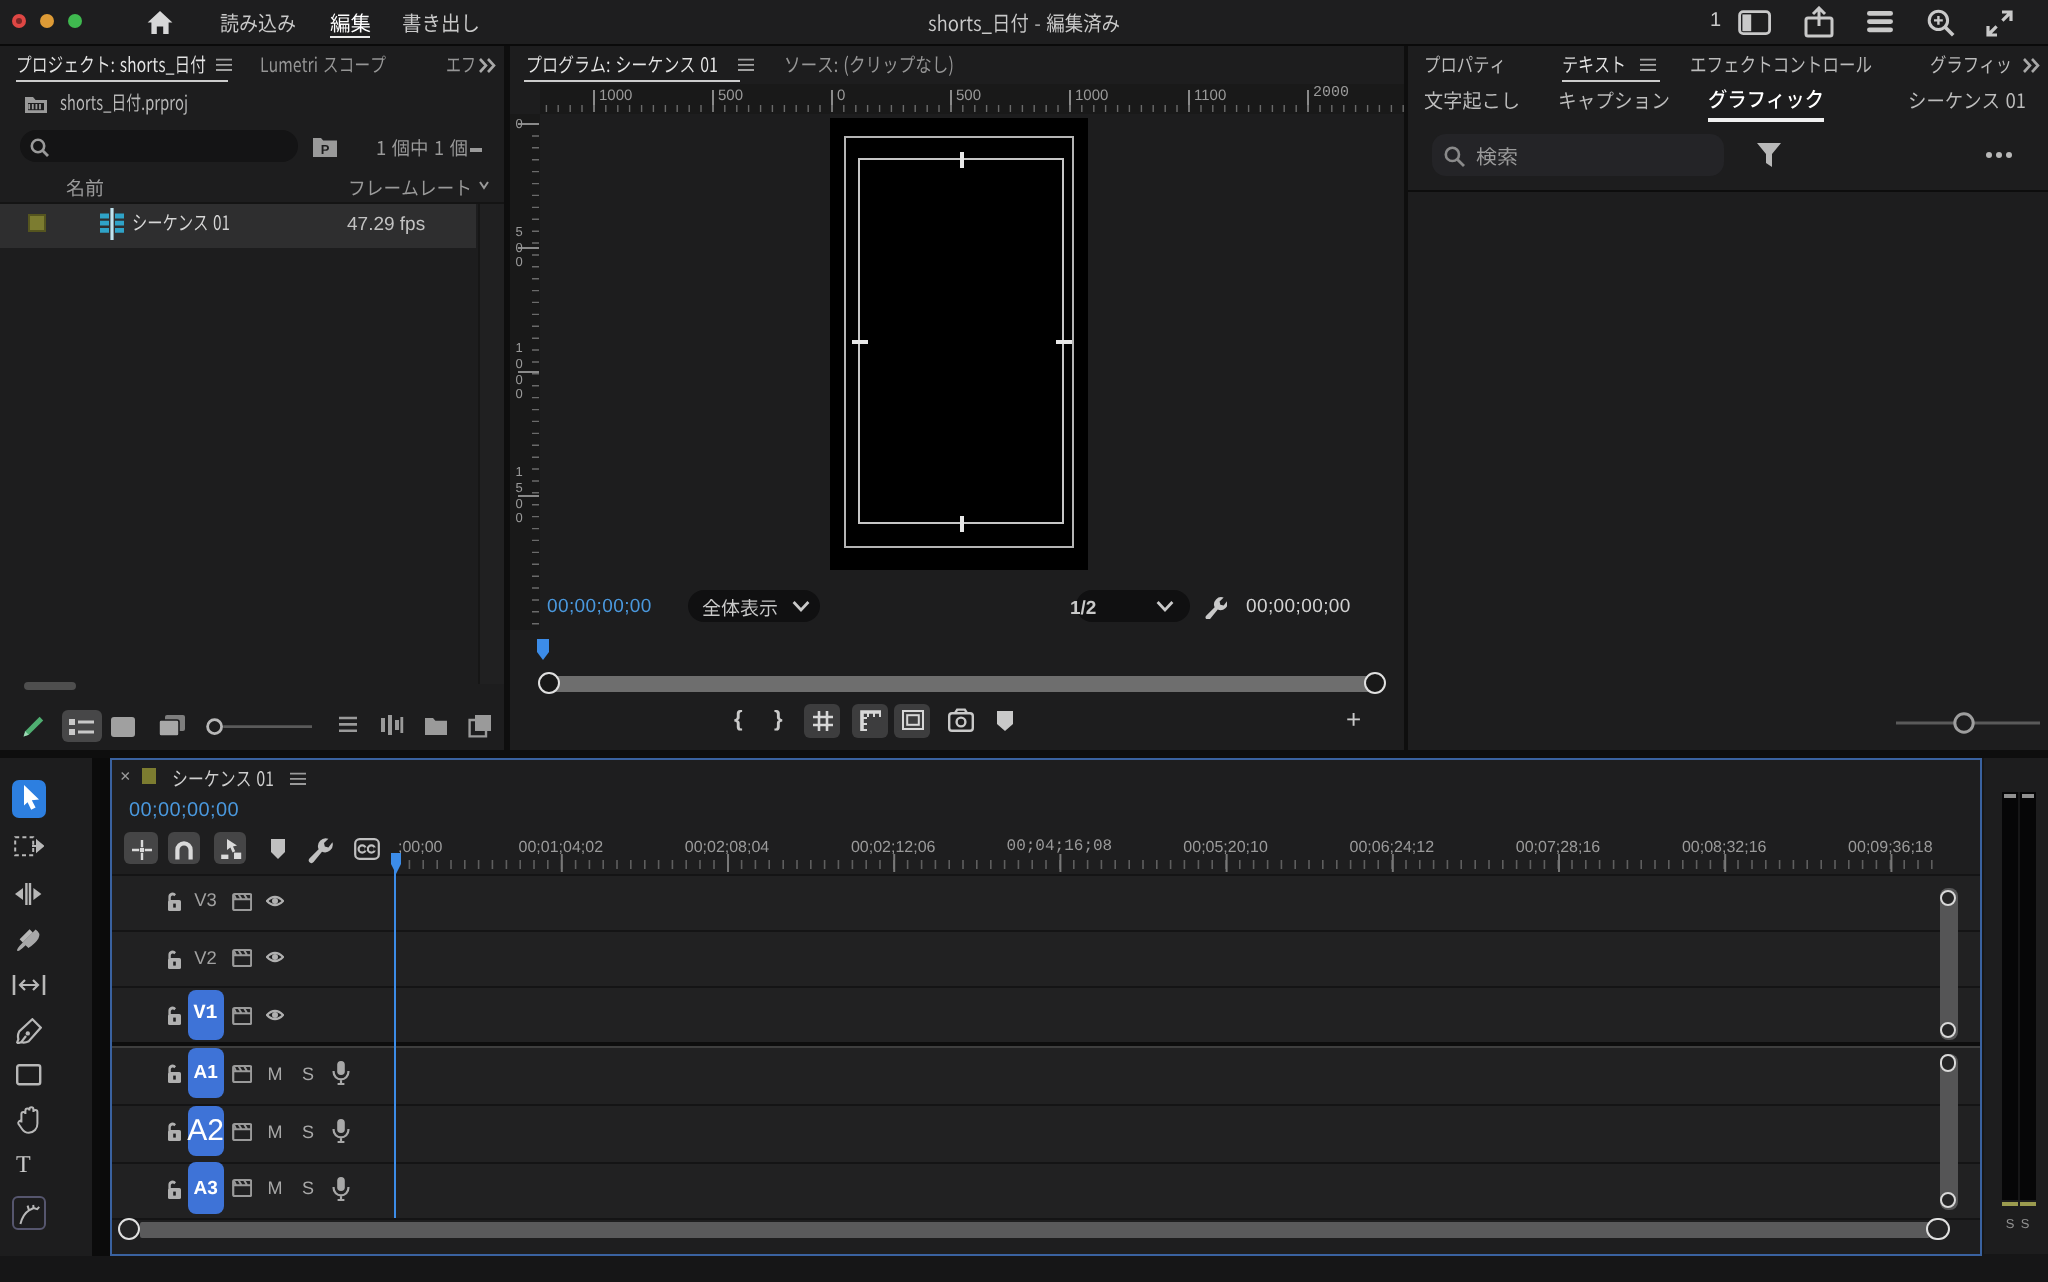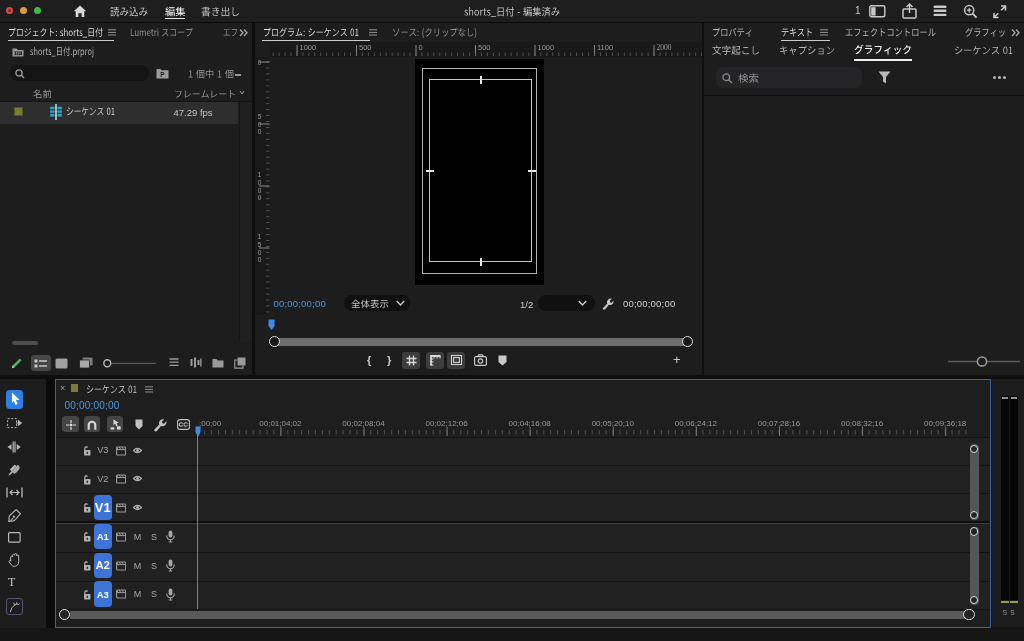--- a/index.html
+++ b/index.html
@@ -179,21 +179,21 @@
     <path d="M339.5 3 V14" stroke="#8a8a8a" stroke-width="1"></path>
     <path d="M399.0 3 V14" stroke="#8a8a8a" stroke-width="1"></path>
     <path d="M0.3 10.5 V14 M6.3 10.5 V14 M12.2 10.5 V14 M18.2 10.5 V14 M24.1 10.5 V14 M30.1 10.5 V14 M36.0 10.5 V14 M42.0 10.5 V14 M47.9 10.5 V14 M53.9 10.5 V14 M59.8 10.5 V14 M65.8 10.5 V14 M71.7 10.5 V14 M77.7 10.5 V14 M83.6 10.5 V14 M89.6 10.5 V14 M95.5 10.5 V14 M101.5 10.5 V14 M107.4 10.5 V14 M113.4 10.5 V14 M119.3 10.5 V14 M125.3 10.5 V14 M131.2 10.5 V14 M137.2 10.5 V14 M143.1 10.5 V14 M149.1 10.5 V14 M155.0 10.5 V14 M161.0 10.5 V14 M166.9 10.5 V14 M172.9 10.5 V14 M178.8 10.5 V14 M184.8 10.5 V14 M190.7 10.5 V14 M196.7 10.5 V14 M202.6 10.5 V14 M208.6 10.5 V14 M214.5 10.5 V14 M220.5 10.5 V14 M226.4 10.5 V14 M232.4 10.5 V14 M238.3 10.5 V14 M244.3 10.5 V14 M250.2 10.5 V14 M256.2 10.5 V14 M262.1 10.5 V14 M268.1 10.5 V14 M274.0 10.5 V14 M280.0 10.5 V14 M285.9 10.5 V14 M291.9 10.5 V14 M297.8 10.5 V14 M303.8 10.5 V14 M309.7 10.5 V14 M315.7 10.5 V14 M321.6 10.5 V14 M327.6 10.5 V14 M333.5 10.5 V14 M339.5 10.5 V14 M345.5 10.5 V14 M351.4 10.5 V14 M357.4 10.5 V14 M363.3 10.5 V14 M369.3 10.5 V14 M375.2 10.5 V14 M381.2 10.5 V14 M387.1 10.5 V14 M393.1 10.5 V14 M399.0 10.5 V14 M405.0 10.5 V14 M410.9 10.5 V14 M416.9 10.5 V14 M422.8 10.5 V14 M428.8 10.5 V14 M434.7 10.5 V14 M440.7 10.5 V14 M446.6 10.5 V14" stroke="#6a6a6a" stroke-width="0.7"></path>
   </svg>
 <div style="position:absolute;left:299.5px;top:43px;font-family:'Liberation Sans',sans-serif;font-size:7.5px;line-height:9.5px;color:#9a9a9a;font-weight:400;white-space:nowrap">1000</div>
 <div style="position:absolute;left:359.0px;top:43px;font-family:'Liberation Sans',sans-serif;font-size:7.5px;line-height:9.5px;color:#9a9a9a;font-weight:400;white-space:nowrap">500</div>
 <div style="position:absolute;left:418.5px;top:43px;font-family:'Liberation Sans',sans-serif;font-size:7.5px;line-height:9.5px;color:#9a9a9a;font-weight:400;white-space:nowrap">0</div>
 <div style="position:absolute;left:478.0px;top:43px;font-family:'Liberation Sans',sans-serif;font-size:7.5px;line-height:9.5px;color:#9a9a9a;font-weight:400;white-space:nowrap">500</div>
 <div style="position:absolute;left:537.5px;top:43px;font-family:'Liberation Sans',sans-serif;font-size:7.5px;line-height:9.5px;color:#9a9a9a;font-weight:400;white-space:nowrap">1000</div>
 <div style="position:absolute;left:597.0px;top:43px;font-family:'Liberation Sans',sans-serif;font-size:7.5px;line-height:9.5px;color:#9a9a9a;font-weight:400;white-space:nowrap">1100</div>
-<div style="position:absolute;left:656.5px;top:43px;font-family:Liberation Serif, serif;font-size:7.5px;line-height:9.5px;color:#9a9a9a;font-weight:400;white-space:nowrap">2000</div>
+<div style="position:absolute;left:656.5px;top:43px;font-family:Liberation Mono, monospace;font-size:7.5px;line-height:9.5px;color:#9a9a9a;font-weight:400;white-space:nowrap">2000</div>
 <svg style="position:absolute;left:255px;top:57px;" width="15" height="258" viewBox="0 0 15 258">
     <path d="M11 5.0 H14.5 M11 11.0 H14.5 M11 16.9 H14.5 M11 22.9 H14.5 M11 28.8 H14.5 M11 34.8 H14.5 M11 40.7 H14.5 M11 46.7 H14.5 M11 52.6 H14.5 M11 58.6 H14.5 M11 64.5 H14.5 M11 70.5 H14.5 M11 76.4 H14.5 M11 82.4 H14.5 M11 88.3 H14.5 M11 94.2 H14.5 M11 100.2 H14.5 M11 106.1 H14.5 M11 112.1 H14.5 M11 118.0 H14.5 M11 124.0 H14.5 M11 129.9 H14.5 M11 135.9 H14.5 M11 141.8 H14.5 M11 147.8 H14.5 M11 153.7 H14.5 M11 159.7 H14.5 M11 165.6 H14.5 M11 171.6 H14.5 M11 177.5 H14.5 M11 183.5 H14.5 M11 189.4 H14.5 M11 195.4 H14.5 M11 201.3 H14.5 M11 207.3 H14.5 M11 213.2 H14.5 M11 219.2 H14.5 M11 225.1 H14.5 M11 231.1 H14.5 M11 237.0 H14.5 M11 243.0 H14.5 M11 248.9 H14.5 M11 254.9 H14.5" stroke="#6a6a6a" stroke-width="0.7"></path>
     <path d="M4 5.0 H14.5" stroke="#8a8a8a" stroke-width="1"></path>
     <path d="M4 67.0 H14.5" stroke="#8a8a8a" stroke-width="1"></path>
     <path d="M4 129.0 H14.5" stroke="#8a8a8a" stroke-width="1"></path>
     <path d="M4 191.0 H14.5" stroke="#8a8a8a" stroke-width="1"></path>
   </svg>
 <div style="position:absolute;left:257.8px;top:58.6px;font-family:'Liberation Sans',sans-serif;font-size:6.5px;line-height:8.5px;color:#9a9a9a;font-weight:400;white-space:nowrap">0</div>
 <div style="position:absolute;left:257.8px;top:112.8px;font-family:'Liberation Sans',sans-serif;font-size:6.5px;line-height:8.5px;color:#9a9a9a;font-weight:400;white-space:nowrap">5</div>
 <div style="position:absolute;left:257.8px;top:120.6px;font-family:'Liberation Sans',sans-serif;font-size:6.5px;line-height:8.5px;color:#9a9a9a;font-weight:400;white-space:nowrap">0</div>
@@ -216,21 +216,21 @@
 <div style="position:absolute;left:528px;top:169.5px;width:8px;height:2px;background:#e8e8e8;"></div>
 <div style="position:absolute;left:273.5px;top:297.5px;font-family:'Liberation Sans',sans-serif;font-size:9.5px;line-height:11.5px;color:#4a98dd;font-weight:400;letter-spacing:0.2px;white-space:nowrap">00;00;00;00</div>
 <div style="position:absolute;left:343.5px;top:295px;width:66px;height:16px;background:#101011;border-radius:8px;"></div>
 <svg style="position:absolute;left:351.0px;top:298.0px;overflow:visible" width="39" height="13">
     <path transform="translate(0,9.5) scale(1.0000,1)" d="M4.7 -7.3C5.6 -6.1 7.2 -4.7 8.7 -3.8C8.8 -4 9 -4.3 9.2 -4.5C7.7 -5.2 6 -6.6 5 -8H4.3C3.6 -6.8 2 -5.2 0.4 -4.3C0.5 -4.2 0.7 -3.9 0.8 -3.8C2.4 -4.7 3.9 -6.1 4.7 -7.3ZM0.7 -0.2V0.5H8.8V-0.2H5.1V-1.7H8V-2.4H5.1V-3.8H7.6V-4.5H1.9V-3.8H4.4V-2.4H1.5V-1.7H4.4V-0.2Z M11.9 -7.9C11.4 -6.5 10.6 -5.1 9.8 -4.2C9.9 -4 10.1 -3.6 10.2 -3.4C10.5 -3.8 10.8 -4.1 11 -4.6V0.7H11.7V-5.7C12 -6.4 12.3 -7.1 12.5 -7.8ZM13.5 -1.7V-1H15V0.7H15.7V-1H17.2V-1.7H15.7V-4.9C16.3 -3.3 17.2 -1.7 18.2 -0.8C18.3 -1 18.6 -1.2 18.7 -1.4C17.7 -2.2 16.7 -3.8 16.2 -5.4H18.6V-6.1H15.7V-8H15V-6.1H12.3V-5.4H14.6C14 -3.8 13 -2.1 12 -1.3C12.1 -1.2 12.4 -0.9 12.5 -0.8C13.5 -1.7 14.4 -3.2 15 -4.9V-1.7Z M20.3 0.1 20.6 0.8C21.7 0.5 23.3 0.1 24.8 -0.3L24.7 -1L22.4 -0.4V-2.5C22.9 -2.9 23.4 -3.3 23.8 -3.7C24.5 -1.5 25.7 0 27.7 0.7C27.8 0.5 28 0.2 28.2 0.1C27.1 -0.2 26.3 -0.8 25.6 -1.6C26.3 -1.9 27 -2.5 27.6 -3L27.1 -3.4C26.6 -3 25.9 -2.4 25.3 -2C24.9 -2.5 24.7 -3.1 24.5 -3.7H27.9V-4.3H24.1V-5.2H27.2V-5.8H24.1V-6.6H27.6V-7.2H24.1V-8H23.4V-7.2H19.9V-6.6H23.4V-5.8H20.4V-5.2H23.4V-4.3H19.6V-3.7H22.9C22 -2.9 20.5 -2.2 19.3 -1.9C19.4 -1.7 19.6 -1.5 19.7 -1.3C20.3 -1.5 21 -1.8 21.7 -2.1V-0.2Z M30.7 -3.3C30.3 -2.3 29.6 -1.2 28.8 -0.5C29 -0.4 29.3 -0.2 29.5 -0.1C30.2 -0.8 31 -2 31.5 -3.1ZM35 -3C35.7 -2.1 36.4 -0.9 36.7 -0.1L37.4 -0.4C37.1 -1.2 36.3 -2.4 35.7 -3.3ZM29.9 -7.3V-6.6H36.6V-7.3ZM29.1 -5V-4.3H32.9V-0.2C32.9 -0 32.8 0 32.7 0C32.5 0 31.8 0 31.2 0C31.3 0.2 31.4 0.5 31.5 0.8C32.3 0.8 32.9 0.7 33.2 0.6C33.5 0.5 33.6 0.3 33.6 -0.2V-4.3H37.4V-5Z" fill="#c9c9c9"></path>
   </svg>
 <svg style="position:absolute;left:395.5px;top:299.5px;" width="9" height="7" viewBox="0 0 9 7">
     <path d="M0.8 1 L4.5 5 L8.2 1" fill="none" stroke="#c9c9c9" stroke-width="1.4"></path>
   </svg>
 <div style="position:absolute;left:538px;top:295px;width:57px;height:16px;background:#101011;border-radius:8px;"></div>
-<div style="position:absolute;left:520px;top:298.5px;font-family:'Liberation Sans',sans-serif;font-size:9.5px;line-height:11.5px;color:#c9c9c9;font-weight:400;white-space:nowrap">1/2</div>
+<div style="position:absolute;left:535px;top:298.5px;font-family:'Liberation Sans',sans-serif;font-size:9.5px;line-height:11.5px;color:#c9c9c9;font-weight:700;white-space:nowrap">1/2</div>
 <svg style="position:absolute;left:578px;top:299.5px;" width="9" height="7" viewBox="0 0 9 7">
     <path d="M0.8 1 L4.5 5 L8.2 1" fill="none" stroke="#c9c9c9" stroke-width="1.4"></path>
   </svg>
 <svg style="position:absolute;left:601px;top:297px;transform:scale(0.92);" width="13" height="13" viewBox="0 0 13 13">
     <path d="M13.2 3.1 A3.9 3.9 0 0 1 8 7.9 L3.8 13 A1.35 1.35 0 0 1 1.7 11.3 L6.3 6.6 A3.9 3.9 0 0 1 11.2 1.4 L9 3.5 L9.4 5.3 L11.2 5.7 Z" fill="#c9c9c9"></path>
   </svg>
 <div style="position:absolute;left:623px;top:297.5px;font-family:'Liberation Sans',sans-serif;font-size:9.5px;line-height:11.5px;color:#d2d2d2;font-weight:400;letter-spacing:0.2px;white-space:nowrap">00;00;00;00</div>
 <svg style="position:absolute;left:267.5px;top:318.5px;" width="7" height="12" viewBox="0 0 7 12">
     <path d="M0.5 0.5 H6.5 V7 L3.5 11 L0.5 7 Z" fill="#3c8ce8"></path>
   </svg>
@@ -346,21 +346,21 @@
     <circle cx="4.1" cy="5.5" r="1.8" fill="none" stroke="#c0c0c0" stroke-width="1.1"></circle>
     <circle cx="8.7" cy="5.5" r="1.8" fill="none" stroke="#c0c0c0" stroke-width="1.1"></circle>
     <rect x="5.3" y="4.7" width="1.2" height="1.6" fill="#1e1e1f"></rect>
     <rect x="9.9" y="4.7" width="1.2" height="1.6" fill="#1e1e1f"></rect>
   </svg>
 <div style="position:absolute;left:195.5px;top:414px;width:794.5px;height:23px;background:#1e1e1f;"></div>
 <div style="position:absolute;left:199px;top:419px;font-family:'Liberation Sans',sans-serif;font-size:8px;line-height:10px;color:#9a9a9a;font-weight:400;white-space:nowrap">;00;00</div>
 <div style="position:absolute;left:280.4px;top:419px;font-family:'Liberation Sans',sans-serif;font-size:8px;line-height:10px;color:#9a9a9a;font-weight:400;transform:translateX(-50%);white-space:nowrap">00;01;04;02</div>
 <div style="position:absolute;left:363.5px;top:419px;font-family:'Liberation Sans',sans-serif;font-size:8px;line-height:10px;color:#9a9a9a;font-weight:400;transform:translateX(-50%);white-space:nowrap">00;02;08;04</div>
 <div style="position:absolute;left:446.6px;top:419px;font-family:'Liberation Sans',sans-serif;font-size:8px;line-height:10px;color:#9a9a9a;font-weight:400;transform:translateX(-50%);white-space:nowrap">00;02;12;06</div>
-<div style="position:absolute;left:529.7px;top:419px;font-family:Liberation Sans, sans-serif;font-size:8px;line-height:10px;color:#9a9a9a;font-weight:400;transform:translateX(-50%);white-space:nowrap">00;04;16;08</div>
+<div style="position:absolute;left:529.7px;top:419px;font-family:Liberation Mono, monospace;font-size:8px;line-height:10px;color:#9a9a9a;font-weight:400;transform:translateX(-50%);white-space:nowrap">00;04;16;08</div>
 <div style="position:absolute;left:612.8px;top:419px;font-family:'Liberation Sans',sans-serif;font-size:8px;line-height:10px;color:#9a9a9a;font-weight:400;transform:translateX(-50%);white-space:nowrap">00;05;20;10</div>
 <div style="position:absolute;left:695.9px;top:419px;font-family:'Liberation Sans',sans-serif;font-size:8px;line-height:10px;color:#9a9a9a;font-weight:400;transform:translateX(-50%);white-space:nowrap">00;06;24;12</div>
 <div style="position:absolute;left:779.0px;top:419px;font-family:'Liberation Sans',sans-serif;font-size:8px;line-height:10px;color:#9a9a9a;font-weight:400;transform:translateX(-50%);white-space:nowrap">00;07;28;16</div>
 <div style="position:absolute;left:862.0999999999999px;top:419px;font-family:'Liberation Sans',sans-serif;font-size:8px;line-height:10px;color:#9a9a9a;font-weight:400;transform:translateX(-50%);white-space:nowrap">00;08;32;16</div>
 <div style="position:absolute;left:945.2px;top:419px;font-family:'Liberation Sans',sans-serif;font-size:8px;line-height:10px;color:#9a9a9a;font-weight:400;transform:translateX(-50%);white-space:nowrap">00;09;36;18</div>
 <svg style="position:absolute;left:195.5px;top:414px;" width="794.5" height="23" viewBox="0 0 794.5 23">
     <path d="M1.8 16 V20.5 M8.7 16 V20.5 M15.6 16 V20.5 M22.6 16 V20.5 M29.5 16 V20.5 M36.4 16 V20.5 M43.3 16 V20.5 M50.2 16 V20.5 M57.2 16 V20.5 M64.1 16 V20.5 M71.0 16 V20.5 M77.9 16 V20.5 M84.8 16 V20.5 M91.8 16 V20.5 M98.7 16 V20.5 M105.6 16 V20.5 M112.5 16 V20.5 M119.4 16 V20.5 M126.4 16 V20.5 M133.3 16 V20.5 M140.2 16 V20.5 M147.1 16 V20.5 M154.0 16 V20.5 M161.0 16 V20.5 M167.9 16 V20.5 M174.8 16 V20.5 M181.7 16 V20.5 M188.6 16 V20.5 M195.6 16 V20.5 M202.5 16 V20.5 M209.4 16 V20.5 M216.3 16 V20.5 M223.2 16 V20.5 M230.2 16 V20.5 M237.1 16 V20.5 M244.0 16 V20.5 M250.9 16 V20.5 M257.8 16 V20.5 M264.8 16 V20.5 M271.7 16 V20.5 M278.6 16 V20.5 M285.5 16 V20.5 M292.4 16 V20.5 M299.4 16 V20.5 M306.3 16 V20.5 M313.2 16 V20.5 M320.1 16 V20.5 M327.0 16 V20.5 M334.0 16 V20.5 M340.9 16 V20.5 M347.8 16 V20.5 M354.7 16 V20.5 M361.6 16 V20.5 M368.6 16 V20.5 M375.5 16 V20.5 M382.4 16 V20.5 M389.3 16 V20.5 M396.2 16 V20.5 M403.2 16 V20.5 M410.1 16 V20.5 M417.0 16 V20.5 M423.9 16 V20.5 M430.8 16 V20.5 M437.8 16 V20.5 M444.7 16 V20.5 M451.6 16 V20.5 M458.5 16 V20.5 M465.4 16 V20.5 M472.4 16 V20.5 M479.3 16 V20.5 M486.2 16 V20.5 M493.1 16 V20.5 M500.0 16 V20.5 M507.0 16 V20.5 M513.9 16 V20.5 M520.8 16 V20.5 M527.7 16 V20.5 M534.6 16 V20.5 M541.6 16 V20.5 M548.5 16 V20.5 M555.4 16 V20.5 M562.3 16 V20.5 M569.2 16 V20.5 M576.2 16 V20.5 M583.1 16 V20.5 M590.0 16 V20.5 M596.9 16 V20.5 M603.8 16 V20.5 M610.8 16 V20.5 M617.7 16 V20.5 M624.6 16 V20.5 M631.5 16 V20.5 M638.4 16 V20.5 M645.4 16 V20.5 M652.3 16 V20.5 M659.2 16 V20.5 M666.1 16 V20.5 M673.0 16 V20.5 M680.0 16 V20.5 M686.9 16 V20.5 M693.8 16 V20.5 M700.7 16 V20.5 M707.6 16 V20.5 M714.6 16 V20.5 M721.5 16 V20.5 M728.4 16 V20.5 M735.3 16 V20.5 M742.2 16 V20.5 M749.2 16 V20.5 M756.1 16 V20.5 M763.0 16 V20.5 M769.9 16 V20.5" stroke="#5e5e5e" stroke-width="0.8"></path>
     <path d="M1.8 13 V22 M84.9 13 V22 M168.0 13 V22 M251.1 13 V22 M334.2 13 V22 M417.3 13 V22 M500.4 13 V22 M583.5 13 V22 M666.6 13 V22 M749.7 13 V22" stroke="#787878" stroke-width="1"></path>
   </svg>
 <div style="position:absolute;left:56px;top:437px;width:934px;height:172px;background:#212122;"></div>
@@ -399,21 +399,21 @@
 <svg style="position:absolute;left:132.5px;top:474.3px;" width="9" height="9" viewBox="0 0 9 9">
     <path d="M0.5 4.5 Q4.5 0.4 8.5 4.5 Q4.5 8.6 0.5 4.5 Z" fill="none" stroke="#b0b0b0" stroke-width="1.2"></path>
     <circle cx="4.5" cy="4.5" r="1.5" fill="#b0b0b0"></circle>
   </svg>
 <svg style="position:absolute;left:82.5px;top:502.0px;" width="9" height="11" viewBox="0 0 9 11">
     <path d="M1.2 5.2 V3.4 A2.1 2.1 0 0 1 5 2.1 L4.2 3.1 A1.1 1.1 0 0 0 2.4 3.5 V5.2" fill="#b0b0b0"></path>
     <rect x="1" y="5" width="6.5" height="5.5" rx="0.8" fill="#b0b0b0"></rect>
     <rect x="3.6" y="6.8" width="1.3" height="2" fill="#1d1d1e"></rect>
   </svg>
 <div style="position:absolute;left:94px;top:494.8px;width:17.5px;height:25.4px;background:#3e73d7;border-radius:4px"></div>
-<div style="position:absolute;left:102.8px;top:502.0px;font-family:Liberation Sans, sans-serif;font-size:13px;line-height:11.5px;color:#ffffff;font-weight:700;transform:translateX(-50%);white-space:nowrap">V1</div>
+<div style="position:absolute;left:102.8px;top:502.0px;font-family:Liberation Mono, monospace;font-size:10px;line-height:11.5px;color:#ffffff;font-weight:700;transform:translateX(-50%);white-space:nowrap">V1</div>
 <svg style="position:absolute;left:115.5px;top:501.5px;" width="10.5" height="12" viewBox="0 0 10.5 12">
     <rect x="0.6" y="2" width="9" height="8" rx="0.8" fill="none" stroke="#9a9a9a" stroke-width="1.1"></rect>
     <path d="M0.6 4.6 H9.6 M3.2 2 L4.8 4.6 M6 2 L7.6 4.6 M1 2.4 L2 4.6" stroke="#9a9a9a" stroke-width="1"></path>
   </svg>
 <svg style="position:absolute;left:132.5px;top:502.8px;" width="9" height="9" viewBox="0 0 9 9">
     <path d="M0.5 4.5 Q4.5 0.4 8.5 4.5 Q4.5 8.6 0.5 4.5 Z" fill="none" stroke="#b0b0b0" stroke-width="1.2"></path>
     <circle cx="4.5" cy="4.5" r="1.5" fill="#b0b0b0"></circle>
   </svg>
 <svg style="position:absolute;left:82.5px;top:531.0px;" width="9" height="11" viewBox="0 0 9 11">
     <path d="M1.2 5.2 V3.4 A2.1 2.1 0 0 1 5 2.1 L4.2 3.1 A1.1 1.1 0 0 0 2.4 3.5 V5.2" fill="#b0b0b0"></path>
@@ -431,21 +431,21 @@
 <svg style="position:absolute;left:165.5px;top:530.3px;" width="9" height="13" viewBox="0 0 9 13">
     <rect x="2.6" y="0.5" width="3.8" height="7" rx="1.9" fill="#a8a8a8"></rect>
     <path d="M0.8 5.5 V6 A3.7 3.7 0 0 0 8.2 6 V5.5 M4.5 9.7 V12 M2.8 12 H6.2" fill="none" stroke="#a8a8a8" stroke-width="1.1"></path>
   </svg>
 <svg style="position:absolute;left:82.5px;top:560.0px;" width="9" height="11" viewBox="0 0 9 11">
     <path d="M1.2 5.2 V3.4 A2.1 2.1 0 0 1 5 2.1 L4.2 3.1 A1.1 1.1 0 0 0 2.4 3.5 V5.2" fill="#b0b0b0"></path>
     <rect x="1" y="5" width="6.5" height="5.5" rx="0.8" fill="#b0b0b0"></rect>
     <rect x="3.6" y="6.8" width="1.3" height="2" fill="#1d1d1e"></rect>
   </svg>
 <div style="position:absolute;left:94px;top:552.8px;width:17.5px;height:25.4px;background:#3e73d7;border-radius:4px"></div>
-<div style="position:absolute;left:102.8px;top:560.0px;font-family:'Liberation Sans',sans-serif;font-size:11px;line-height:11.5px;color:#ffffff;font-weight:700;transform:translateX(-50%);white-space:nowrap">A2</div>
+<div style="position:absolute;left:102.8px;top:560.0px;font-family:'Liberation Sans',sans-serif;font-size:15px;line-height:11.5px;color:#ffffff;font-weight:400;transform:translateX(-50%);white-space:nowrap">A2</div>
 <svg style="position:absolute;left:115.5px;top:559.5px;" width="10.5" height="12" viewBox="0 0 10.5 12">
     <rect x="0.6" y="2" width="9" height="8" rx="0.8" fill="none" stroke="#9a9a9a" stroke-width="1.1"></rect>
     <path d="M0.6 4.6 H9.6 M3.2 2 L4.8 4.6 M6 2 L7.6 4.6 M1 2.4 L2 4.6" stroke="#9a9a9a" stroke-width="1"></path>
   </svg>
 <div style="position:absolute;left:137.5px;top:560.5px;font-family:'Liberation Sans',sans-serif;font-size:9px;line-height:11px;color:#a8a8a8;font-weight:400;transform:translateX(-50%);white-space:nowrap">M</div>
 <div style="position:absolute;left:154px;top:560.5px;font-family:'Liberation Sans',sans-serif;font-size:9px;line-height:11px;color:#a8a8a8;font-weight:400;transform:translateX(-50%);white-space:nowrap">S</div>
 <svg style="position:absolute;left:165.5px;top:559.3px;" width="9" height="13" viewBox="0 0 9 13">
     <rect x="2.6" y="0.5" width="3.8" height="7" rx="1.9" fill="#a8a8a8"></rect>
     <path d="M0.8 5.5 V6 A3.7 3.7 0 0 0 8.2 6 V5.5 M4.5 9.7 V12 M2.8 12 H6.2" fill="none" stroke="#a8a8a8" stroke-width="1.1"></path>
   </svg>

